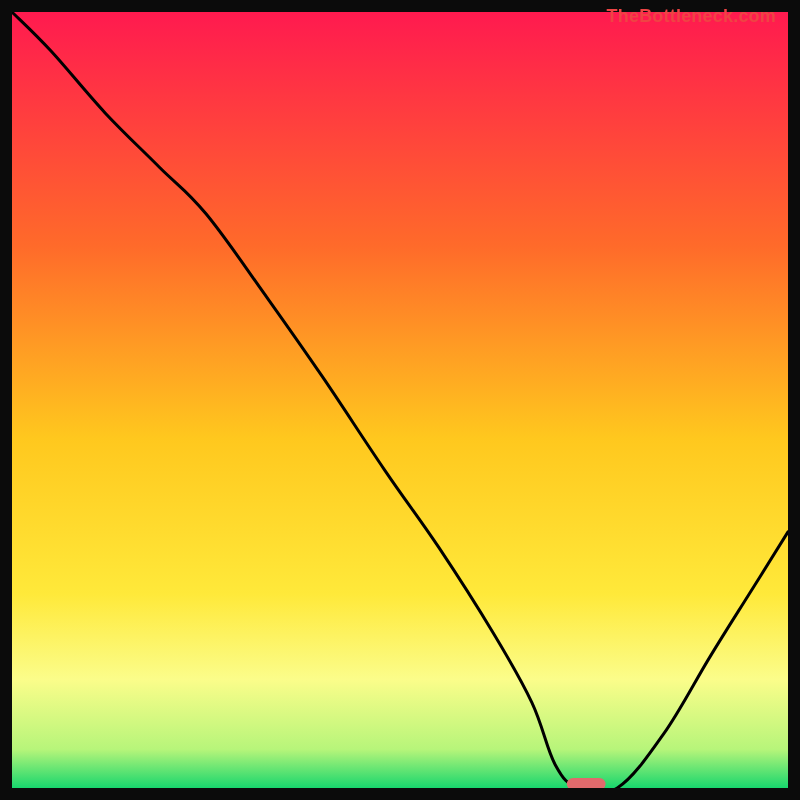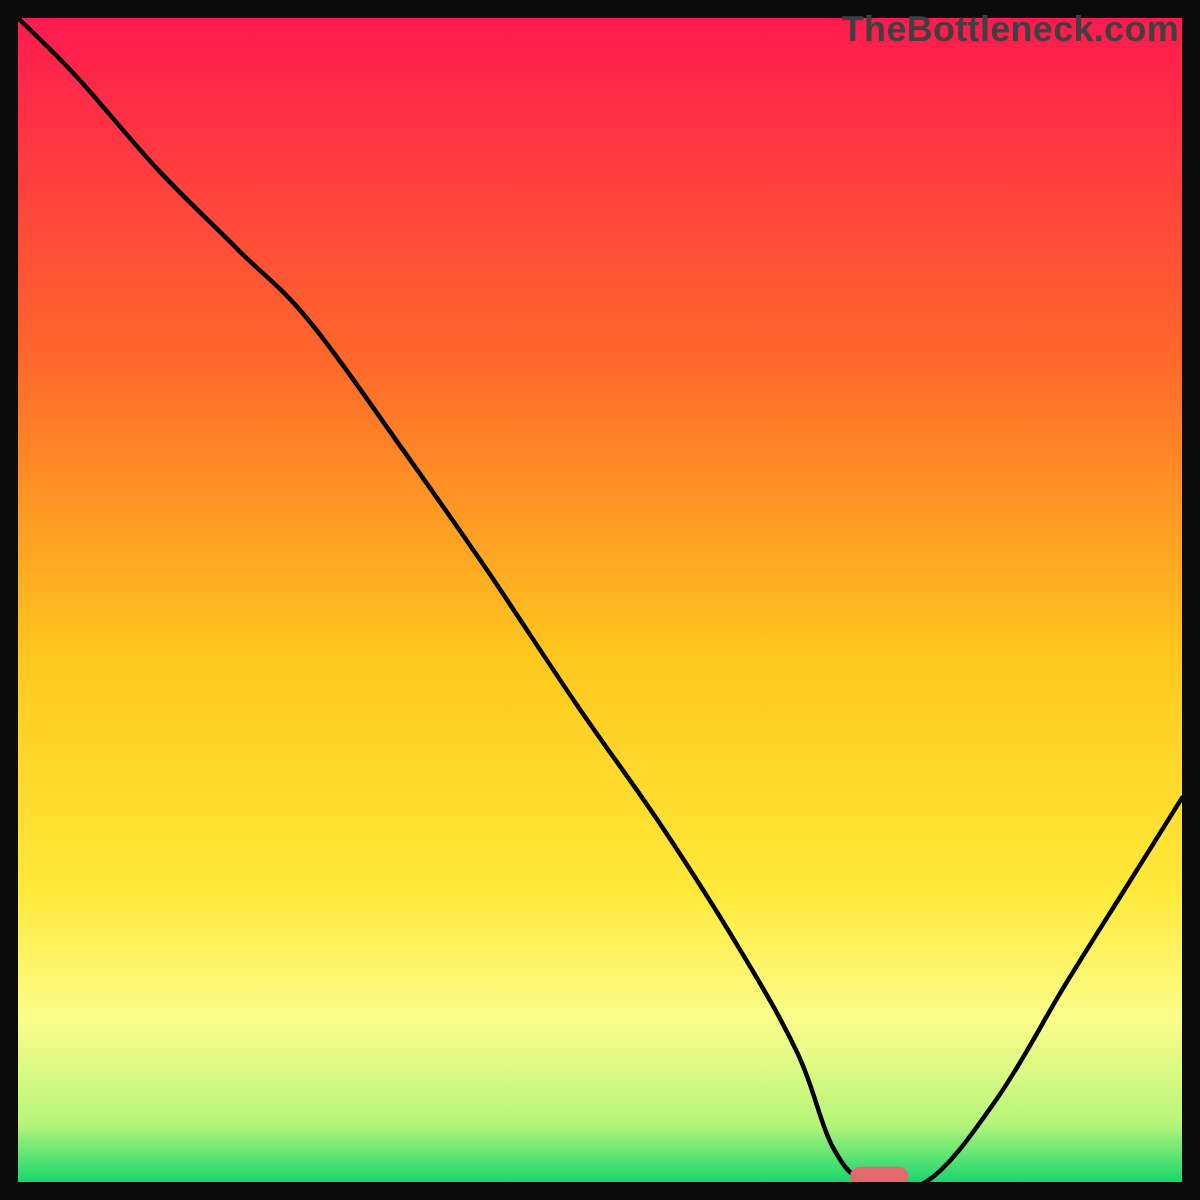--- a/index.html
+++ b/index.html
@@ -11,24 +11,24 @@
     font-family: Arial, Helvetica, sans-serif;
   }
   .wrap {
     position: relative;
     width: 800px;
     height: 800px;
   }
   .watermark {
     position: absolute;
     top: 6px;
-    right: 14px;
-    font-size: 24px;
+    right: 24px;
+    font-size: 18px;
     font-weight: 600;
-    color: #404040;
+    color: #ef4444;
     letter-spacing: 0.2px;
     z-index: 50;
   }
   svg {
     position: absolute;
     top: 0;
     left: 0;
   }
 </style>
 </head>

